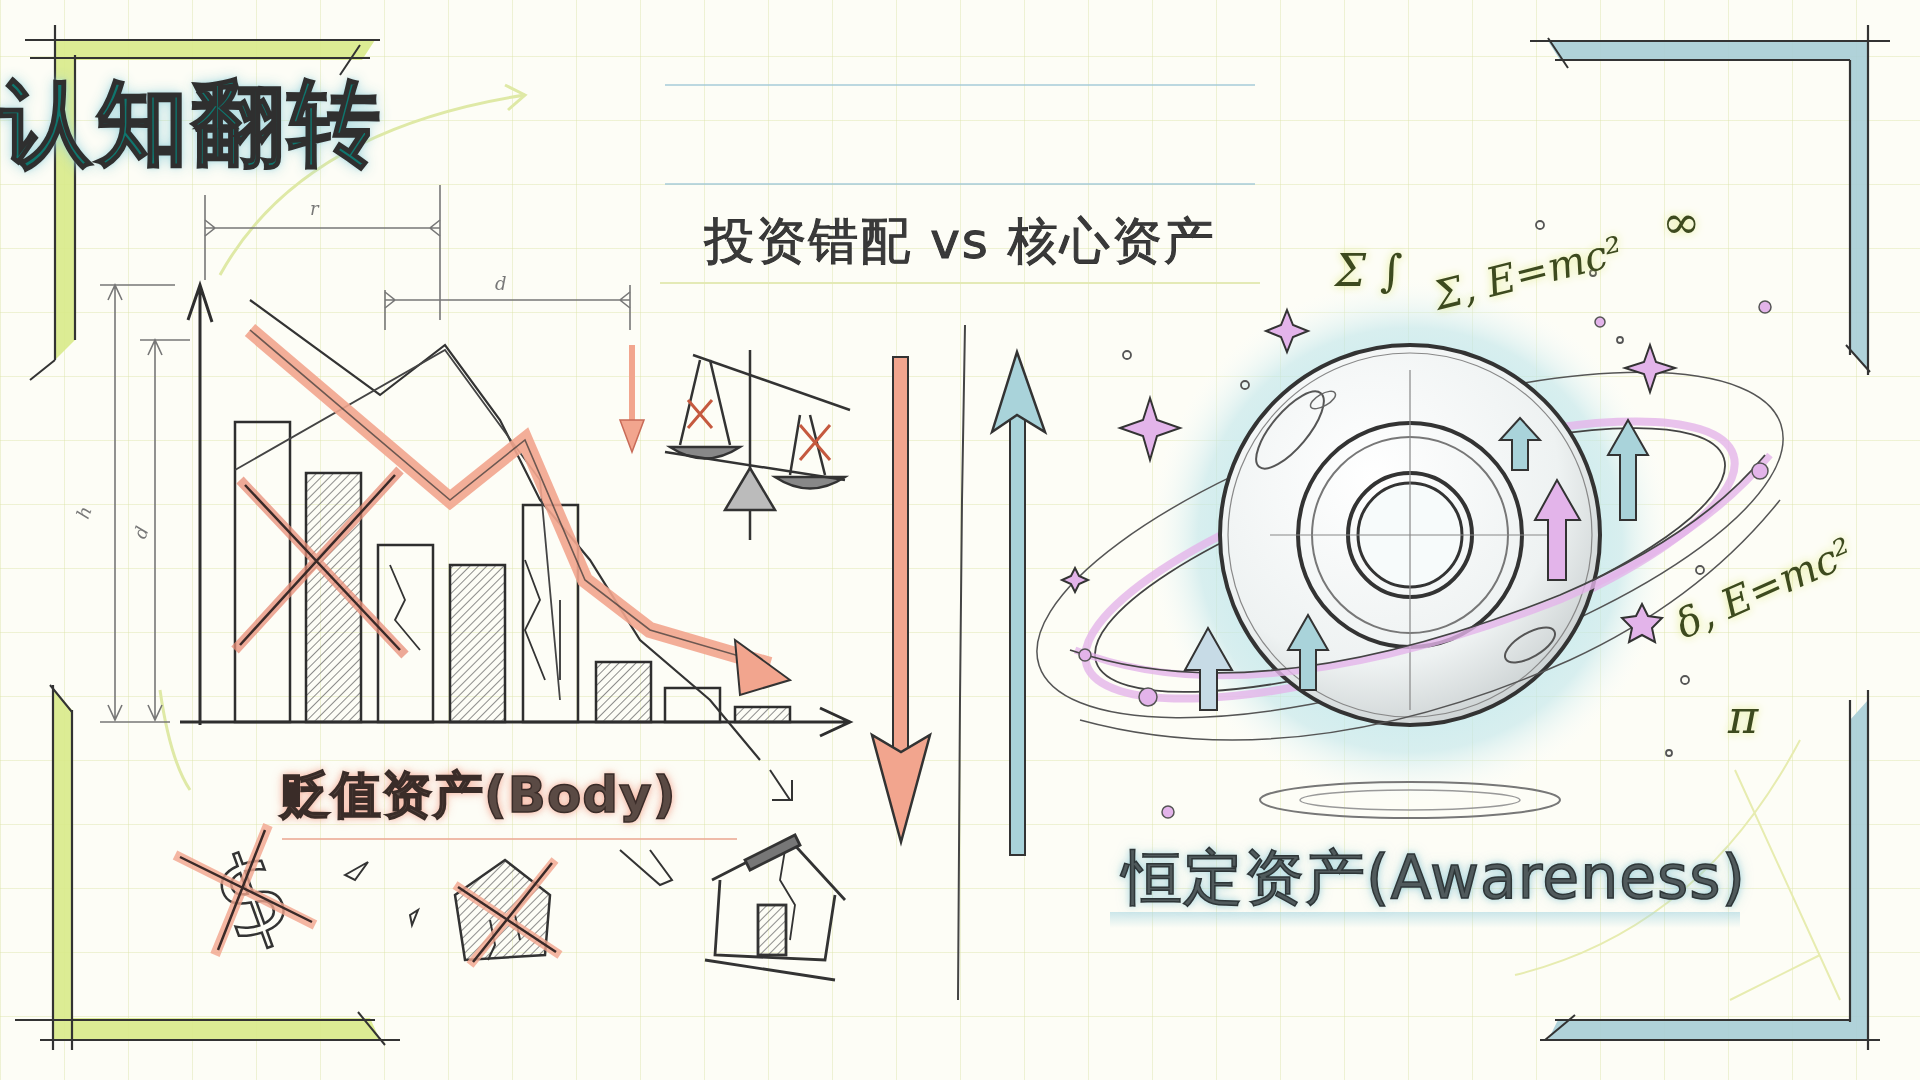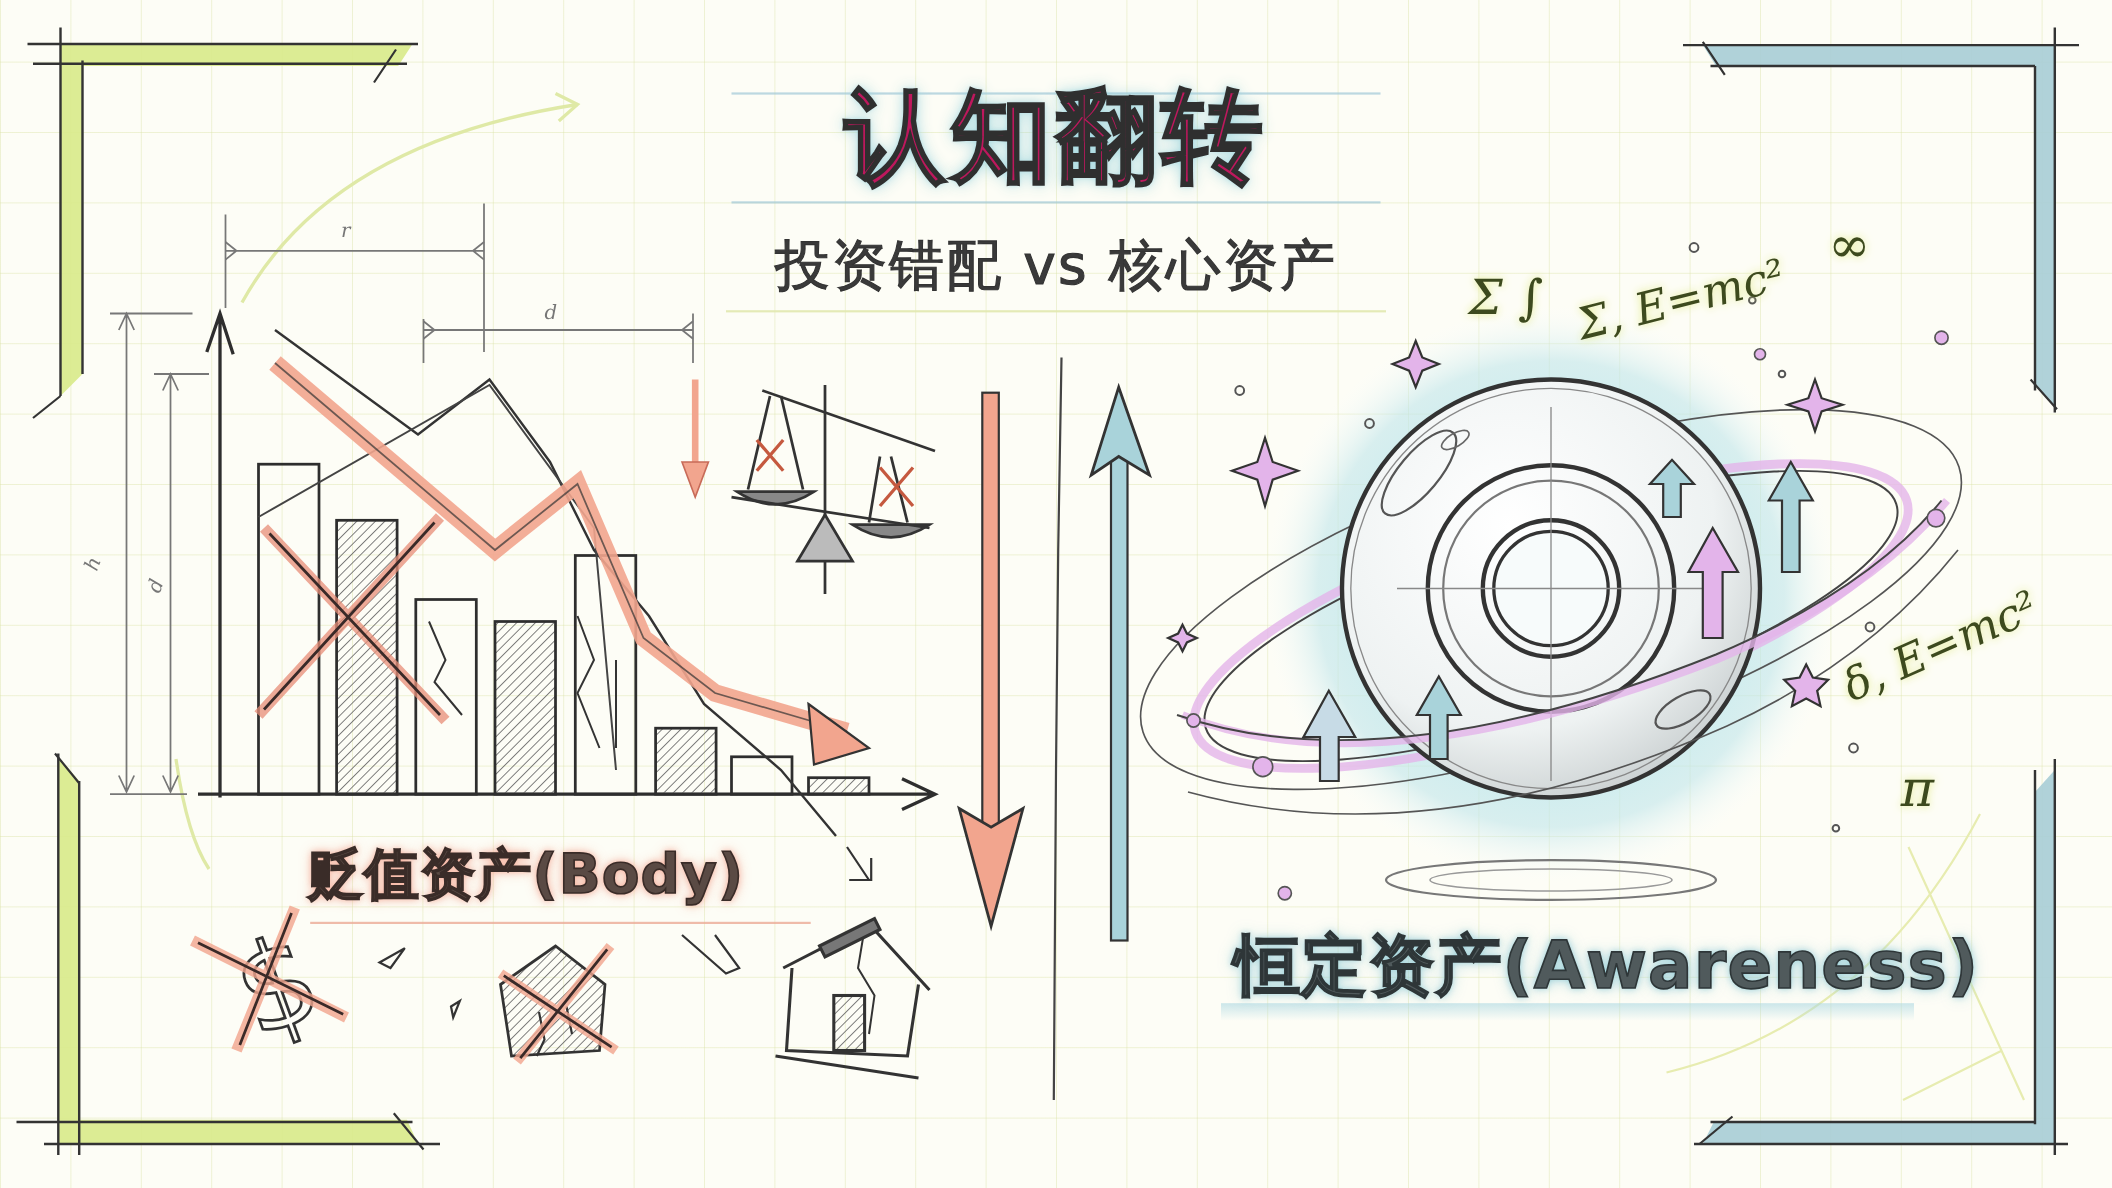--- a/index.html
+++ b/index.html
@@ -9,41 +9,41 @@
     background-image:
       linear-gradient(to right, rgba(220,228,170,0.45) 1px, transparent 1px),
       linear-gradient(to bottom, rgba(220,228,170,0.45) 1px, transparent 1px);
     background-size:64px 64px;
     background-position:0 -8px;
     font-family:"DejaVu Sans", sans-serif;
     color:#3b3b3b;
   }
   .layer { position:absolute; left:0; top:0; width:1920px; height:1080px; }
   .title {
-    position:absolute; left:0; width:1920px; top:62px; text-align:center;
-    font-size:92px; font-weight:bold; letter-spacing:4px; color:#be185d;
+    position:absolute; left:0; width:1920px; top:62px; 
+    font-size:92px; font-weight:bold; letter-spacing:4px; color:#0f766e;
     -webkit-text-stroke:2px #2f2f2f;
     text-shadow: 0 0 14px rgba(150,210,220,0.9), 0 0 4px rgba(170,220,230,0.9);
   }
   .title-rule { position:absolute; height:2px; background:rgba(160,200,215,0.7); left:665px; width:590px; }
   .subtitle {
     position:absolute; left:0; width:1920px; top:208px; text-align:center;
     font-size:50px; color:#3a3a3a; letter-spacing:2px;
     -webkit-text-stroke:1px #333;
   }
   .subtitle-rule { position:absolute; height:2px; background:rgba(225,232,175,0.9); left:660px; width:600px; top:282px; }
   .label-left {
     position:absolute; left:280px; top:762px; font-size:50px; font-weight:bold;
     color:#5a4a44; -webkit-text-stroke:1.5px #3a2c28;
     text-shadow: 0 0 6px rgba(245,170,150,0.95), 0 0 12px rgba(245,180,160,0.8);
     letter-spacing:1px;
   }
   .label-left-rule { position:absolute; left:282px; top:838px; width:455px; height:2px; background:rgba(235,170,150,0.8); }
   .label-right {
-    position:absolute; left:1122px; top:838px; font-size:60px; font-weight:bold;
+    position:absolute; left:1122px; top:838px; font-size:60px; font-weight:normal;
     color:#505a5c; -webkit-text-stroke:1.5px #2e3638;
     text-shadow: 0 0 6px rgba(150,205,215,0.95), 0 0 14px rgba(160,210,220,0.8);
     letter-spacing:1px;
   }
   .label-right-glow { position:absolute; left:1110px; top:912px; width:630px; height:16px;
     background:linear-gradient(to bottom, rgba(170,215,225,0.6), rgba(255,255,255,0)); }
   .math { position:absolute; font-family:"DejaVu Serif", serif; color:#3d4a1e;
     text-shadow:0 0 8px rgba(225,235,130,0.95); font-style:italic; }
 </style>
 </head>

